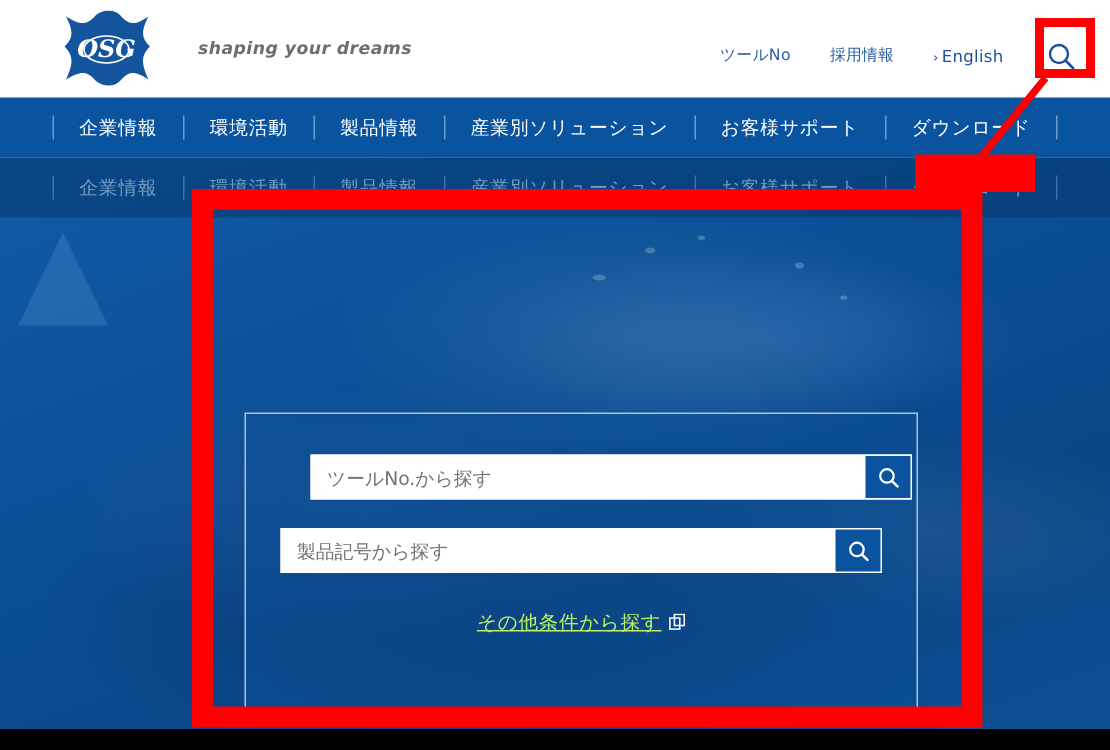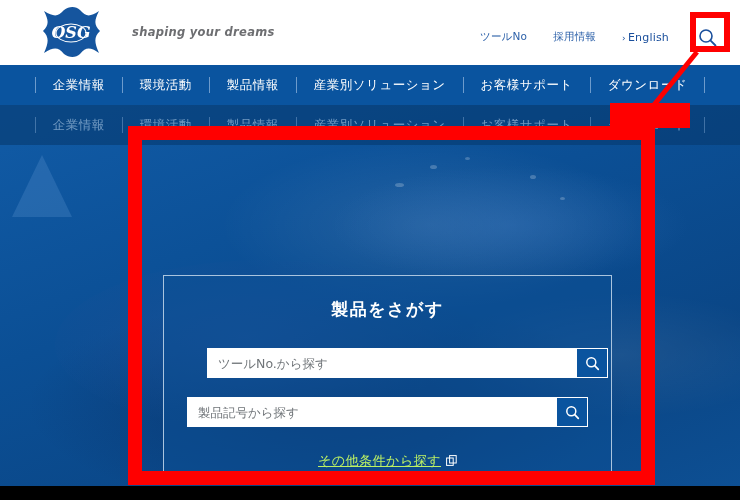--- a/index.html
+++ b/index.html
@@ -242,21 +242,20 @@
       <span class="ov-sep"></span>
       <a class="ov-item" href="#">産業別ソリューション</a>
       <span class="ov-sep"></span>
       <a class="ov-item" href="#">お客様サポート</a>
       <span class="ov-sep"></span>
       <a class="ov-item" href="#">ダウンロード</a>
       <span class="ov-sep"></span>
     </div>
 
     <div class="prod-box">
-      <div class="prod-title">製品をさがす</div>
 
       <div class="field-row r1">
         <input class="field-input" type="text" placeholder="ツールNo.から探す" style="">
         <button class="field-btn">
           <svg width="15" height="15" viewBox="0 0 15 15">
             <circle cx="6.3" cy="6.3" r="4.5" fill="none" stroke="#ffffff" stroke-width="1.5"></circle>
             <line x1="9.7" y1="9.7" x2="13.3" y2="13.3" stroke="#ffffff" stroke-width="1.7" stroke-linecap="round"></line>
           </svg>
         </button>
       </div>

